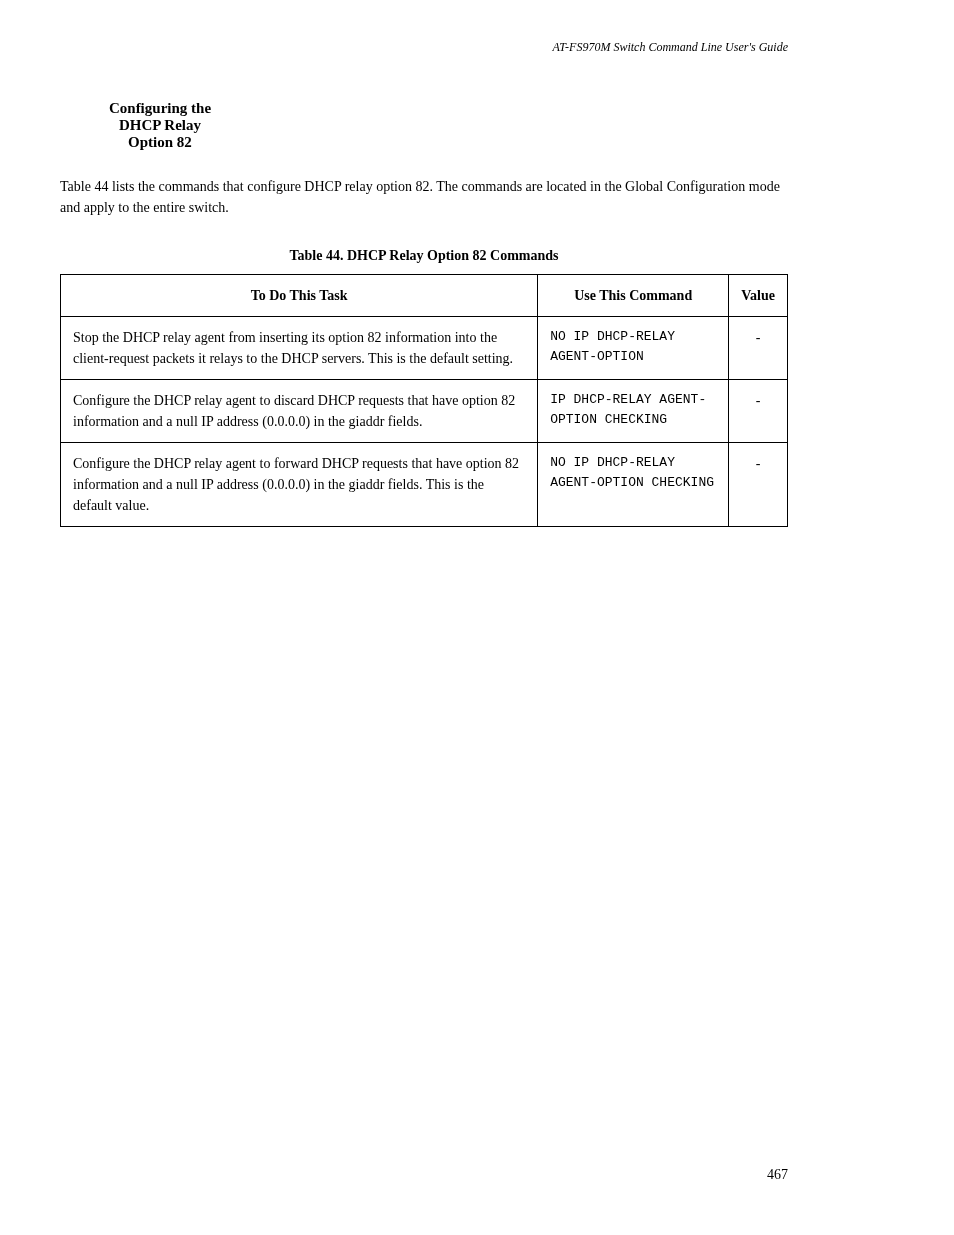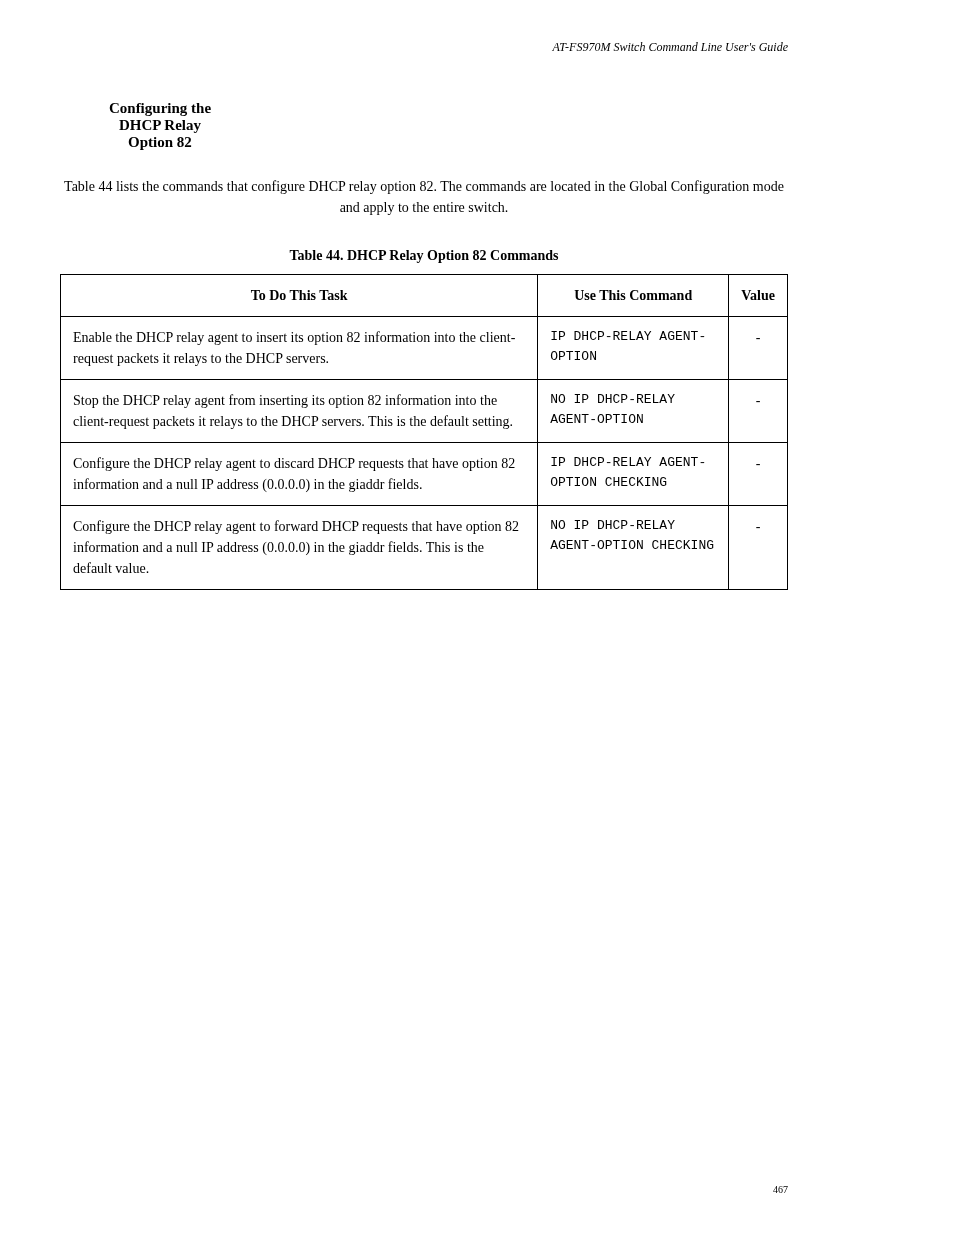--- a/index.html
+++ b/index.html
@@ -48,21 +48,20 @@
       font-size: 15px;
       padding-right: 20px;
       padding-top: 5px;
     }
 
     .section-description {
       flex: 1;
       font-size: 14px;
       line-height: 1.5;
       padding-top: 5px;
-      text-align: center;
     }
 
     .table-title {
       text-align: center;
       font-size: 14px;
       font-weight: bold;
       margin-bottom: 10px;
     }
 
     table {
@@ -84,23 +83,23 @@
       text-align: center;
       background: #ffffff;
     }
 
     td:nth-child(3) {
       text-align: center;
     }
 
     .footer-page {
       position: absolute;
-      bottom: 40px;
+      bottom: 52px;
       right: 60px;
-      font-size: 10px;
+      font-size: 14px;
     }
 
     .monospace {
       font-family: Courier New, Courier, monospace;
       font-size: 13px;
     }
   </style>
 </head>
 <body>
 
@@ -125,25 +124,20 @@
 
   <table>
     <thead>
       <tr>
         <th>To Do This Task</th>
         <th>Use This Command</th>
         <th>Value</th>
       </tr>
     </thead>
     <tbody id="table-body">
-    <tr>
-          <td>Enable the DHCP relay agent to insert its option 82 information into the client-request packets it relays to the DHCP servers.</td>
-          <td class="monospace">IP DHCP-RELAY AGENT-OPTION</td>
-          <td style="text-align: center;">-</td>
-        </tr>
         <tr>
           <td>Stop the DHCP relay agent from inserting its option 82 information into the client-request packets it relays to the DHCP servers. This is the default setting.</td>
           <td class="monospace">NO IP DHCP-RELAY AGENT-OPTION</td>
           <td style="text-align: center;">-</td>
         </tr>
         <tr>
           <td>Configure the DHCP relay agent to discard DHCP requests that have option 82 information and a null IP address (0.0.0.0) in the giaddr fields.</td>
           <td class="monospace">IP DHCP-RELAY AGENT-OPTION CHECKING</td>
           <td style="text-align: center;">-</td>
         </tr>

